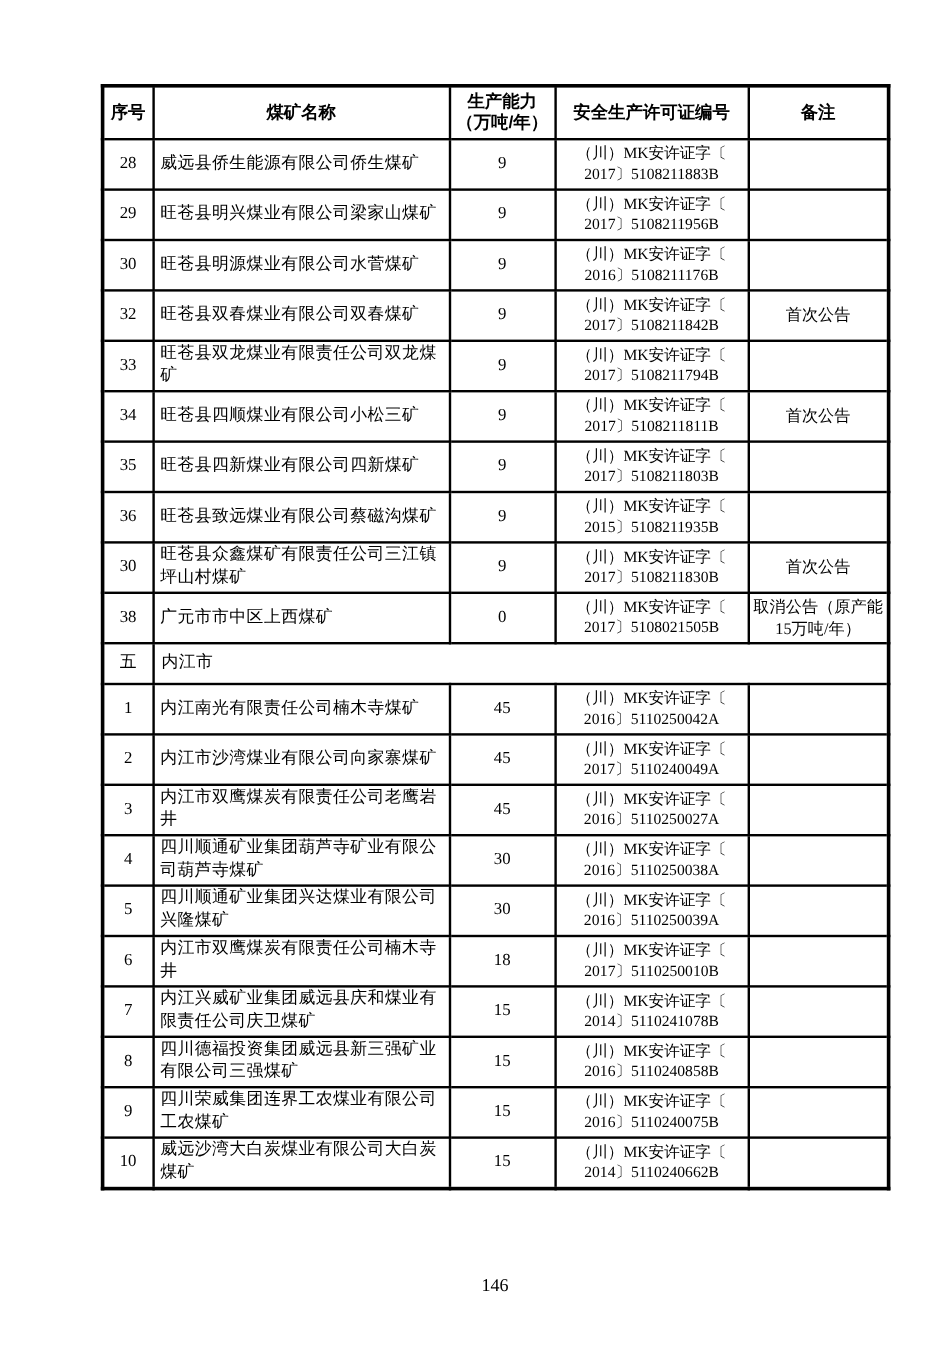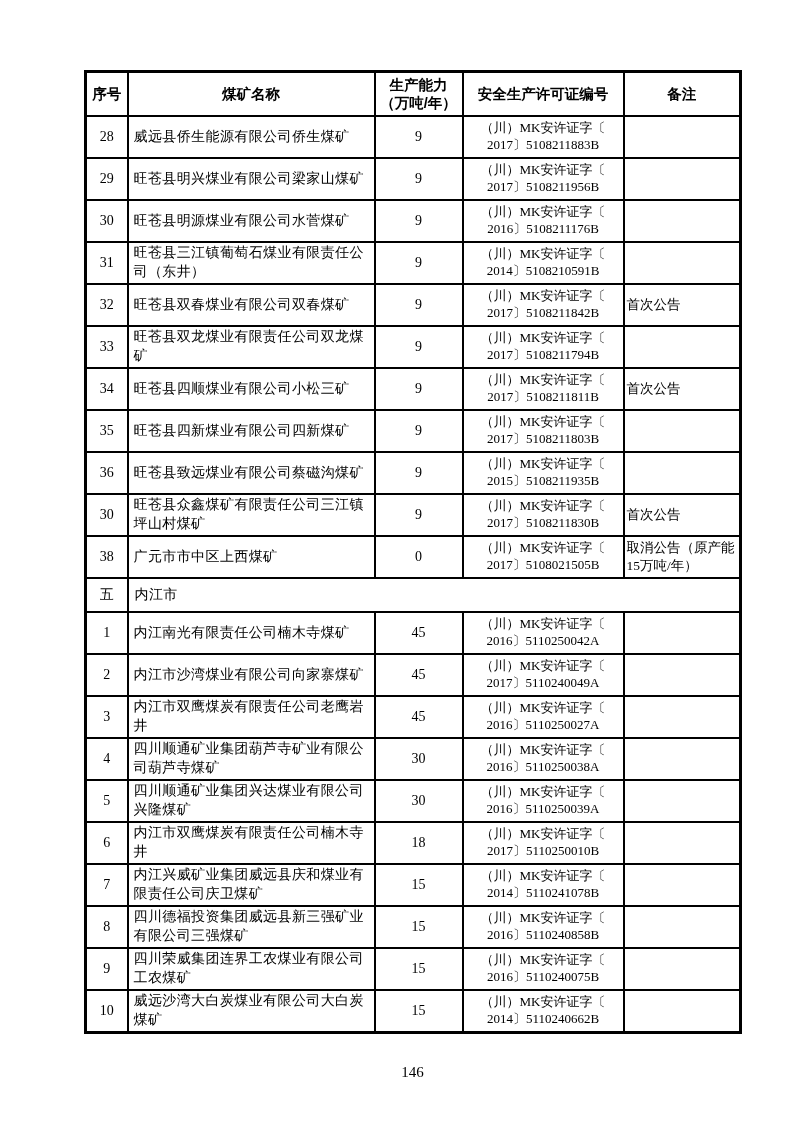--- a/index.html
+++ b/index.html
@@ -39,21 +39,21 @@
   }
   .col-idx{width:42px;}
   .col-name{width:247px;}
   .col-cap{width:88px;}
   .col-lic{width:161px;}
   .col-rem{width:117px;}
   td.cell-idx{text-align:center;height:38px;}
   td.cell-name{text-align:left;padding-left:5px;letter-spacing:0.4px;}
   td.cell-cap{text-align:center;}
   td.cell-lic{text-align:center;font-size:13px;line-height:1.3;}
-  td.cell-rem{text-align:left;font-size:13.5px;line-height:1.3;}
+  td.cell-rem{text-align:center;font-size:13.5px;line-height:1.3;}
   tr.section-row td{height:30px;}
   td.section-label{text-align:left;padding-left:6px;letter-spacing:0.4px;}
   .page-number{
     position:absolute;
     left:0;top:1064px;
     width:793px;
     text-align:center;
     font-size:15px;
     font-family:"Liberation Serif","DejaVu Serif",serif;
   }
@@ -108,30 +108,20 @@
           <td class="cell-idx">30</td>
           <td class="cell-name">旺苍县明源煤业有限公司水菅煤矿</td>
           <td class="cell-cap">9</td>
           <td class="cell-lic">
             <div>（川）MK安许证字〔</div>
             <div>2016〕5108211176B</div>
           </td>
           <td class="cell-rem"></td>
         </tr>
         <tr>
-          <td class="cell-idx">31</td>
-          <td class="cell-name">旺苍县三江镇葡萄石煤业有限责任公司（东井）</td>
-          <td class="cell-cap">9</td>
-          <td class="cell-lic">
-            <div>（川）MK安许证字〔</div>
-            <div>2014〕5108210591B</div>
-          </td>
-          <td class="cell-rem"></td>
-        </tr>
-        <tr>
           <td class="cell-idx">32</td>
           <td class="cell-name">旺苍县双春煤业有限公司双春煤矿</td>
           <td class="cell-cap">9</td>
           <td class="cell-lic">
             <div>（川）MK安许证字〔</div>
             <div>2017〕5108211842B</div>
           </td>
           <td class="cell-rem">首次公告</td>
         </tr>
         <tr>

